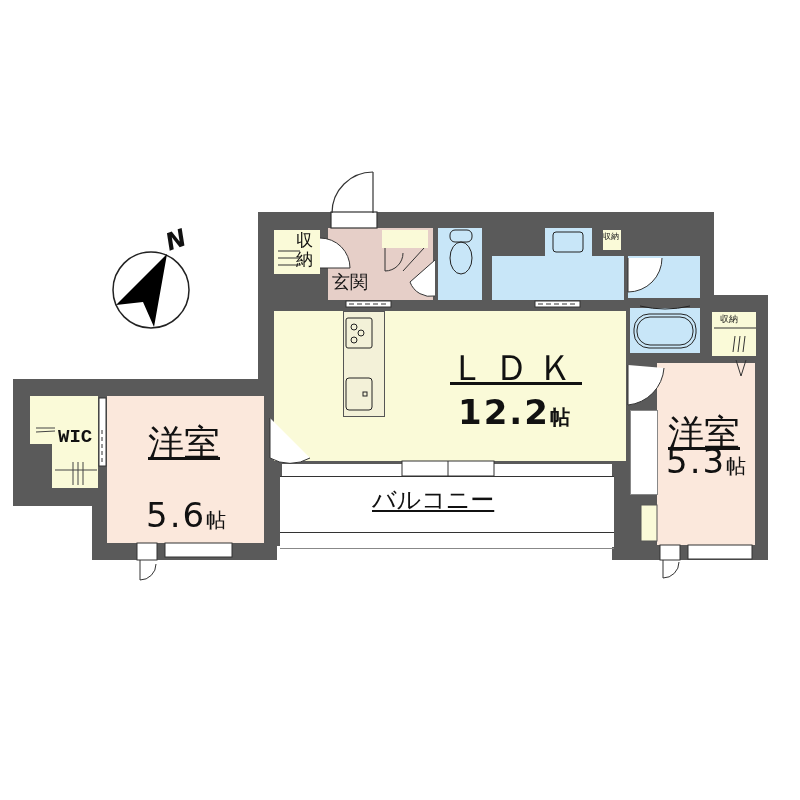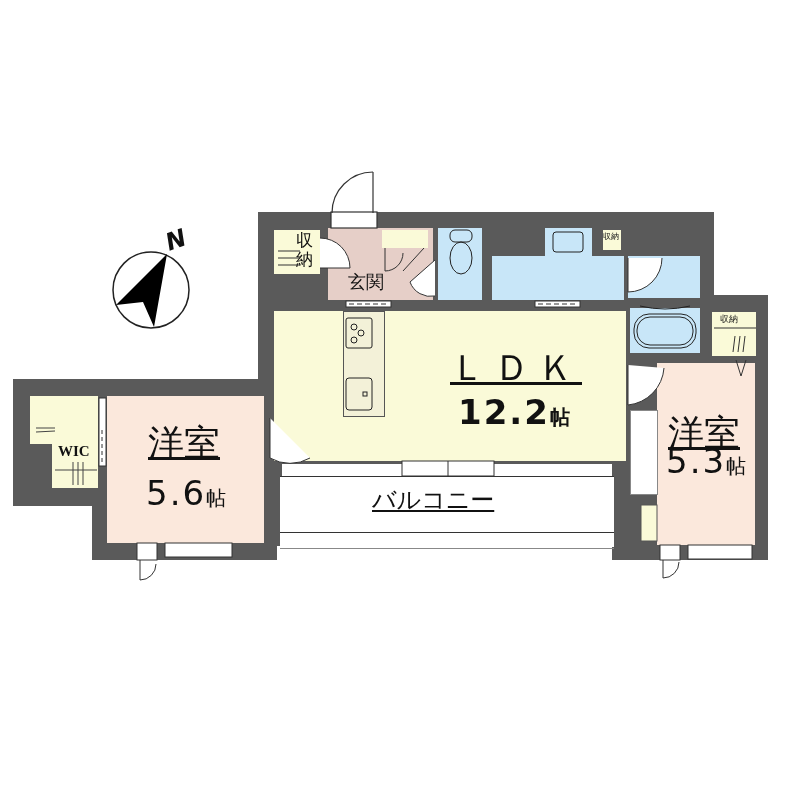--- a/index.html
+++ b/index.html
@@ -24,21 +24,21 @@
 <div class="wall" style="left:614px;top:464px;width:20px;height:96px;"></div>
 
 <div class="room" style="left:274px;top:230px;width:46px;height:44px;background:#fafad8;"></div>
 <div class="lbl" style="left:296px;top:231px;font-size:17px;line-height:19px;">
   <div>収</div>
   <div>納</div>
 </div>
 
 <div class="room" style="left:328px;top:228px;width:105px;height:72px;background:#e6cfc8;"></div>
 <div class="room" style="left:382px;top:230px;width:46px;height:18px;background:#fafad8;"></div>
-<div class="lbl" style="left:332px;top:273px;font-size:18px;margin-left:16px;">玄関</div>
+<div class="lbl" style="left:332px;top:273px;font-size:18px;">玄関</div>
 
 <div class="room" style="left:438px;top:228px;width:44px;height:72px;background:#c8e6f8;"></div>
 
 <div class="room" style="left:492px;top:256px;width:132px;height:44px;background:#c8e6f8;"></div>
 <div class="room" style="left:545px;top:228px;width:47px;height:28px;background:#c8e6f8;"></div>
 <div class="room" style="left:603px;top:230px;width:18px;height:20px;background:#fafad8;"></div>
 <div class="lbl" style="left:603px;top:233px;font-size:8px;">収納</div>
 
 <div class="room" style="left:628px;top:256px;width:72px;height:42px;background:#c8e6f8;"></div>
 <div class="room" style="left:630px;top:308px;width:70px;height:45px;background:#c8e6f8;"></div>
@@ -48,27 +48,27 @@
 
 <div class="room" style="left:274px;top:311px;width:352px;height:150px;background:#fafad8;"></div>
 <div class="room" style="left:343px;top:311px;width:42px;height:106px;background:#f3f1d8;border:1px solid #555;box-sizing:border-box;"></div>
 <div class="lbl big" style="left:450px;top:350px;letter-spacing:8px;">ＬＤＫ</div>
 <div class="lbl area" style="left:458px;top:395px;font-weight:bold;">
   <span>12.2</span><small>帖</small>
 </div>
 
 <div class="room" style="left:107px;top:396px;width:157px;height:147px;background:#fbe8dc;"></div>
 <div class="lbl big" style="left:148px;top:425px;">洋室</div>
-<div class="lbl area" style="left:146px;top:476px;">
+<div class="lbl area" style="left:146px;top:498px;">
   <span>5.6</span><small>帖</small>
 </div>
 
 <div class="room" style="left:30px;top:396px;width:68px;height:48px;background:#fafad8;"></div>
 <div class="room" style="left:52px;top:444px;width:46px;height:44px;background:#fafad8;"></div>
-<div class="lbl" style="left:58px;top:444px;font-size:15px;font-family:Liberation Serif, serif;font-weight:bold;">WIC</div>
+<div class="lbl" style="left:58px;top:428px;font-size:19px;font-family:Liberation Mono, monospace;font-weight:bold;">WIC</div>
 
 <div class="room" style="left:657px;top:363px;width:98px;height:182px;background:#fbe8dc;"></div>
 <div class="room" style="left:630px;top:410px;width:28px;height:85px;background:#fff;border:1px solid #888;box-sizing:border-box;"></div>
 <div class="lbl big" style="left:668px;top:415px;">洋室</div>
 <div class="lbl area" style="left:666px;top:444px;">
   <span>5.3</span><small>帖</small>
 </div>
 
 <div class="room" style="left:280px;top:476px;width:334px;height:70px;background:#fff;border-top:1px solid #333;"></div>
 <div class="abs" style="left:280px;top:532px;width:334px;height:0;border-top:1px solid #333;"></div>

